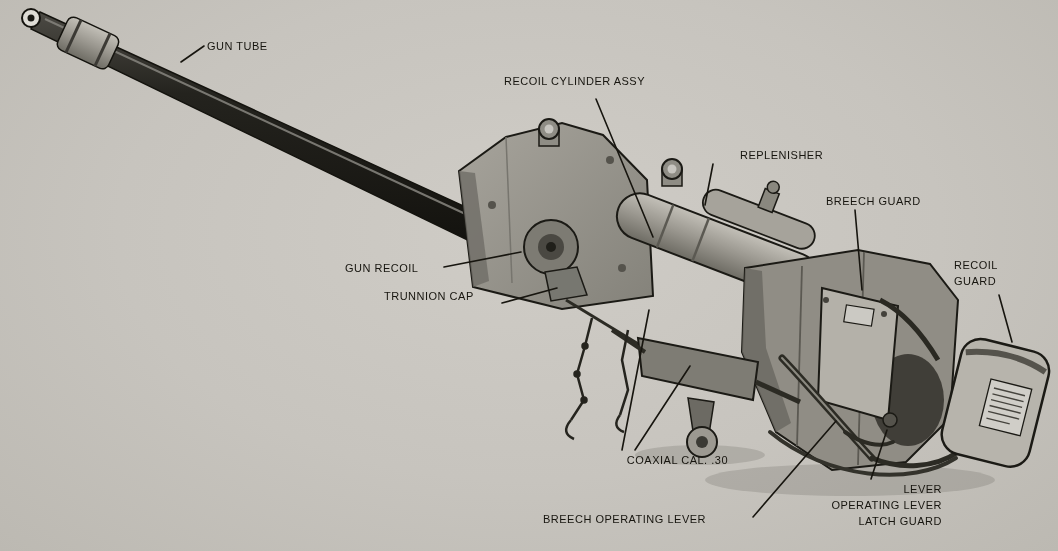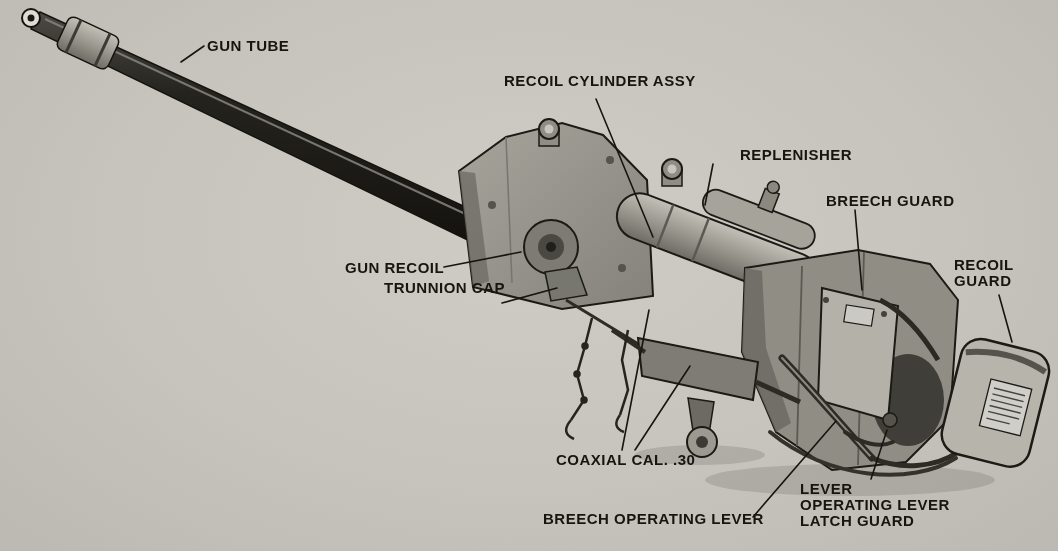--- a/index.html
+++ b/index.html
@@ -7,28 +7,28 @@
     position: relative;
     width: 1058px;
     height: 551px;
     overflow: hidden;
     background: radial-gradient(ellipse at 50% 42%, #cfccc6 0%, #c7c4be 55%, #bcb9b2 100%);
     font-family: "Liberation Sans", sans-serif;
   }
   .figure svg { position: absolute; left: 0; top: 0; }
   .lbl {
     position: absolute;
-    font-weight: 700;
-    font-size: 15px;
+    font-weight: 400;
+    font-size: 11px;
     letter-spacing: 0.5px;
     color: #17150f;
     white-space: nowrap;
     line-height: 16px;
   }
-  .lbl.center { text-align: left; }
+  .lbl.center { text-align: right; }
   .lbl .ln { display: block; }
 </style>
 </head>
 <body>
 
 <div class="figure">
 
   <svg width="1058" height="551" viewBox="0 0 1058 551">
     <defs>
       <linearGradient id="barrelGrad" x1="0" y1="0" x2="0" y2="1">
@@ -173,21 +173,21 @@
 
   <div class="lbl" style="left:826px;top:193px">BREECH GUARD</div>
 
   <div class="lbl" style="left:954px;top:257px">
     <span class="ln">RECOIL</span>
     <span class="ln">GUARD</span>
   </div>
 
   <div class="lbl" style="left:345px;top:260px">GUN RECOIL</div>
 
-  <div class="lbl" style="left:384px;top:280px">TRUNNION CAP</div>
+  <div class="lbl" style="left:384px;top:288px">TRUNNION CAP</div>
 
   <div class="lbl center" style="left:556px;top:452px;width:172px">
     <span class="ln">COAXIAL CAL. .30</span>
   </div>
 
   <div class="lbl" style="left:543px;top:511px">BREECH OPERATING LEVER</div>
 
   <div class="lbl center" style="left:800px;top:481px;width:142px">
     <span class="ln">LEVER</span>
     <span class="ln">OPERATING LEVER</span>

